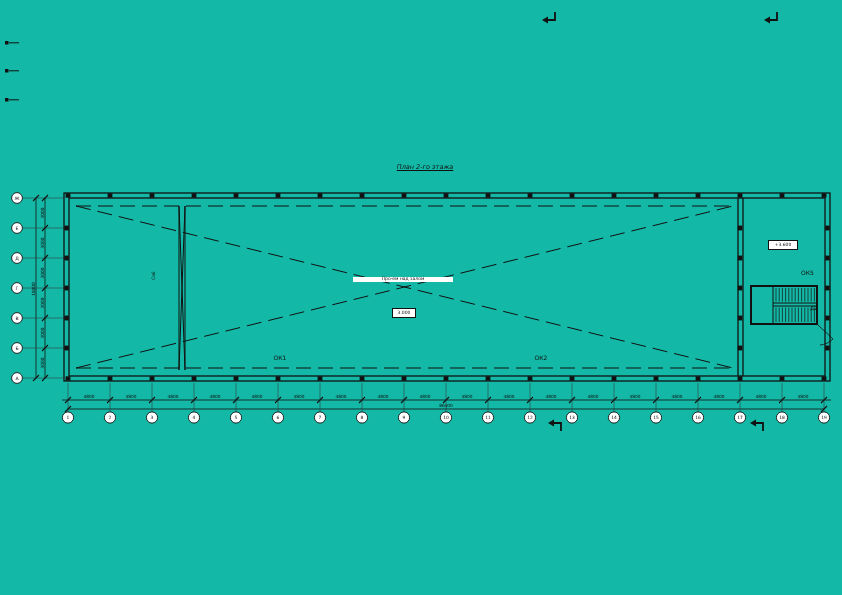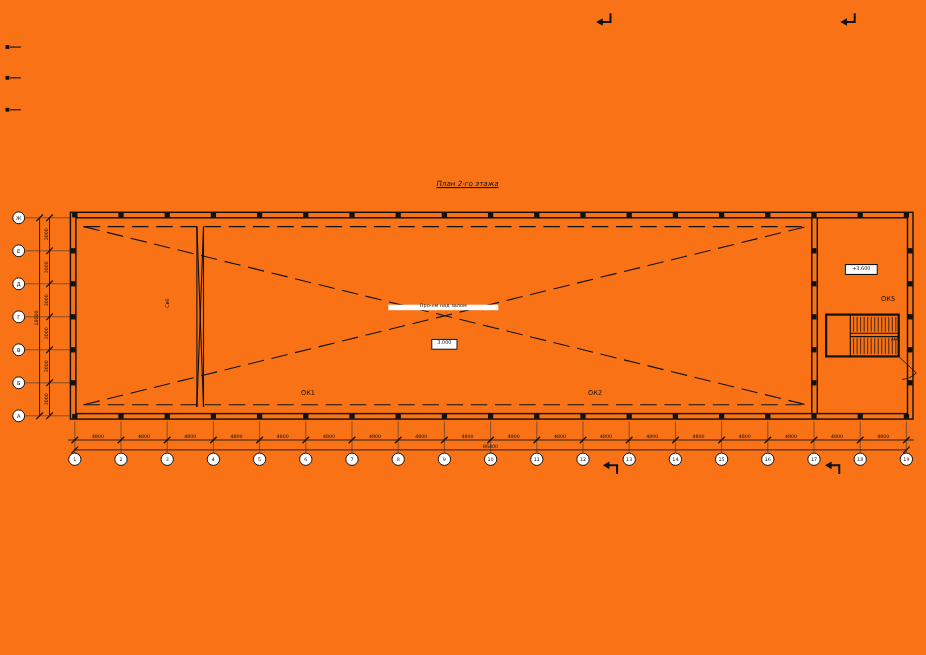--- a/index.html
+++ b/index.html
@@ -1,16 +1,16 @@
 <!DOCTYPE html>
 <html><head>
 <meta charset="utf-8">
 <style>
   html,body{margin:0;padding:0;background:#fff;}
-  .canvas{position:relative;width:842px;height:595px;background:#f97316;overflow:hidden;
+  .canvas{position:relative;width:842px;height:595px;background:#14b8a6;overflow:hidden;
           font-family:"DejaVu Sans", sans-serif;color:#111;}
   svg{position:absolute;left:0;top:0;}
   .lbl{position:absolute;font-size:6px;line-height:1;white-space:nowrap;color:#111;}
   .title{left:377px;top:164px;width:96px;text-align:center;font-size:6.5px;
          font-style:italic;text-decoration:underline;}
   .ok1{left:266px;top:355px;width:28px;text-align:center;}
   .ok2{left:527px;top:355px;width:28px;text-align:center;}
   .ok5{left:801px;top:270px;width:24px;text-align:left;}
   .d2{left:810px;top:306px;font-size:5px;}
   .box{position:absolute;border:0.5px solid #111;background:#fff;text-align:center;

